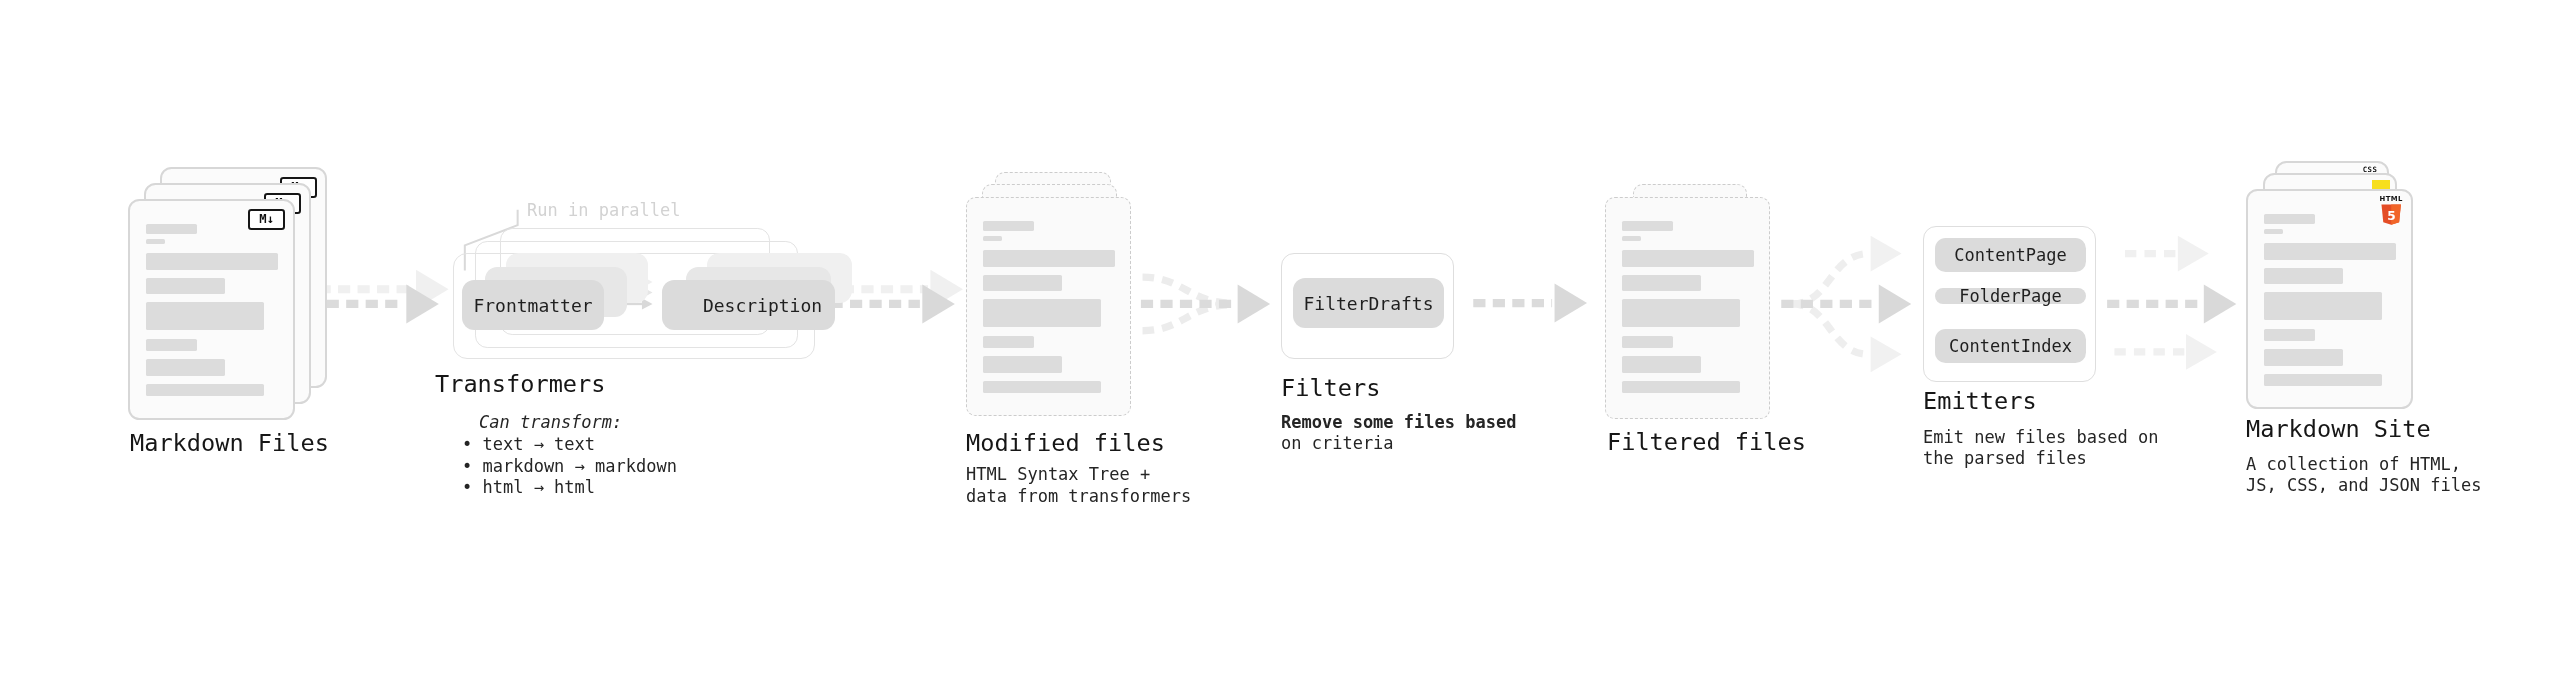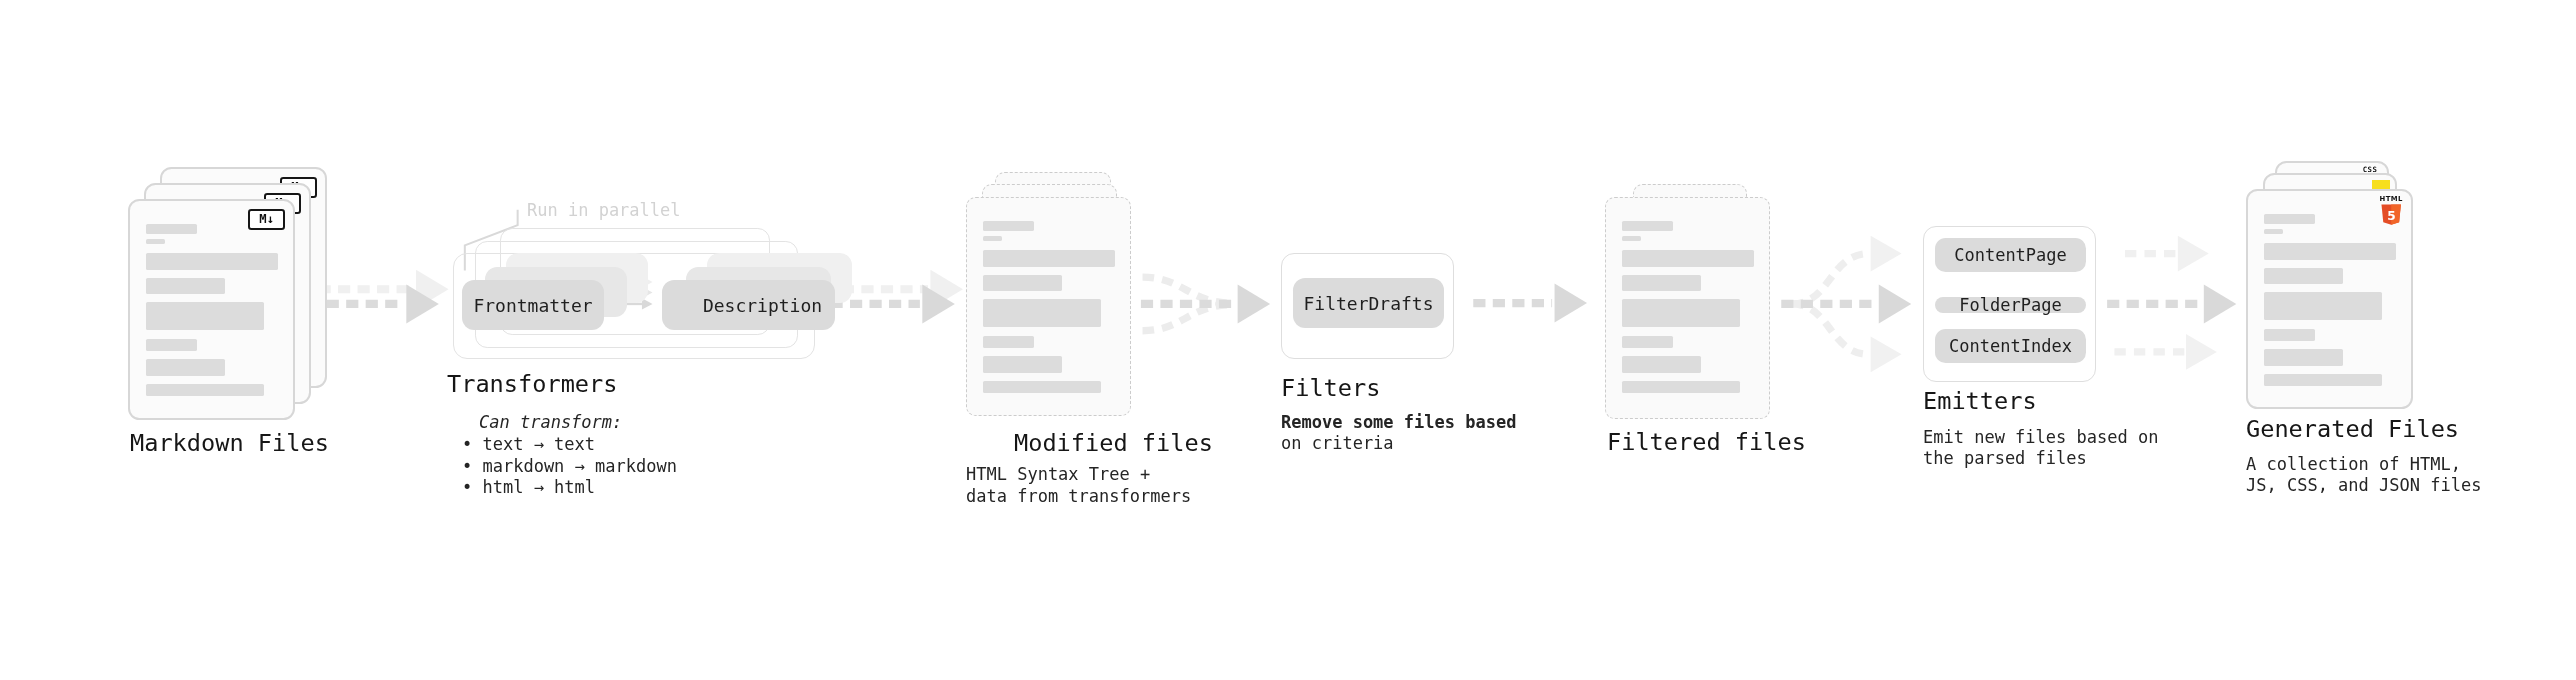--- a/index.html
+++ b/index.html
@@ -132,21 +132,21 @@
     <div class="obox" style="left:475px;top:241px;width:323px;height:107px;"></div>
     <div class="obox" style="left:453px;top:253px;width:362px;height:106px;border-radius:14px;"></div>
 
     <div class="pill g2" style="left:506px;top:253px;width:142px;height:50px;"></div>
     <div class="pill g2" style="left:707px;top:253px;width:145px;height:50px;"></div>
     <div class="pill g1" style="left:485px;top:267px;width:142px;height:50px;"></div>
     <div class="pill g1" style="left:686px;top:267px;width:145px;height:50px;"></div>
     <div class="pill" style="left:462px;top:280px;width:142px;height:50px;">Frontmatter</div>
     <div class="pill" style="left:662px;top:280px;width:145px;height:50px;padding-left:28px;">Description</div>
 
-    <div class="lbl" style="left:447px;top:373px;text-align:center;">Transformers</div>
+    <div class="lbl" style="left:435px;top:373px;text-align:center;">Transformers</div>
     <div class="body-txt" style="left:479px;top:414px;font-style:italic;">Can transform:</div>
     <div class="body-txt" style="left:462px;top:436px;">• text → text</div>
     <div class="body-txt" style="left:462px;top:458px;text-align:right;">• markdown → markdown</div>
     <div class="body-txt" style="left:462px;top:479px;">• html → html</div>
   </div>
 
   <div>
     <div class="card dashed" style="left:995px;top:172px;width:116px;height:37px;"></div>
     <div class="card dashed" style="left:982px;top:184px;width:135px;height:37px;"></div>
     <div class="card dashed" style="left:966px;top:197px;width:165px;height:219px;">
@@ -154,21 +154,21 @@
           <div class="skel-bar" style="width: 51px; height: 9.8px; margin-top: 0px;"></div>
           <div class="skel-bar" style="width: 18.7px; height: 4.9px; margin-top: 4.9px;"></div>
           <div class="skel-bar" style="width: 132px; height: 16.3px; margin-top: 9.8px;"></div>
           <div class="skel-bar" style="width: 79px; height: 16.3px; margin-top: 8.1px;"></div>
           <div class="skel-bar" style="width: 118px; height: 28px; margin-top: 8.1px;"></div>
           <div class="skel-bar" style="width: 51px; height: 12.2px; margin-top: 9px;"></div>
           <div class="skel-bar" style="width: 79px; height: 16.3px; margin-top: 8.1px;"></div>
           <div class="skel-bar" style="width: 118px; height: 12.2px; margin-top: 8.1px;"></div>
         </div>
     </div>
-    <div class="lbl" style="left:966px;top:432px;margin-left:48px;">Modified files</div>
+    <div class="lbl" style="left:966px;top:432px;">Modified files</div>
     <div class="body-txt" style="left:966px;top:466px;">HTML Syntax Tree +</div>
     <div class="body-txt" style="left:966px;top:488px;">data from transformers</div>
   </div>
 
   <div>
     <div class="wbox" style="left:1281px;top:253px;width:173px;height:106px;"></div>
     <div class="pill" style="left:1293px;top:278px;width:151px;height:50px;">FilterDrafts</div>
     <div class="lbl" style="left:1281px;top:377px;">Filters</div>
     <div class="body-txt" style="left:1281px;top:414px;font-weight:bold;">Remove some files based</div>
     <div class="body-txt" style="left:1281px;top:435px;">on criteria</div>
@@ -187,21 +187,21 @@
           <div class="skel-bar" style="width: 79px; height: 16.3px; margin-top: 8.1px;"></div>
           <div class="skel-bar" style="width: 118px; height: 12.2px; margin-top: 8.1px;"></div>
         </div>
     </div>
     <div class="lbl" style="left:1607px;top:431px;">Filtered files</div>
   </div>
 
   <div>
     <div class="wbox" style="left:1923px;top:226px;width:173px;height:156px;"></div>
     <div class="pill small" style="left:1935px;top:238px;width:151px;height:34px;">ContentPage</div>
-    <div class="pill small" style="left:1935px;top:297px;width:151px;height:16px;">FolderPage</div>
+    <div class="pill small" style="left:1935px;top:288px;width:151px;height:16px;">FolderPage</div>
     <div class="pill small" style="left:1935px;top:329px;width:151px;height:34px;">ContentIndex</div>
     <div class="lbl" style="left:1923px;top:390px;">Emitters</div>
     <div class="body-txt" style="left:1923px;top:429px;">Emit new files based on</div>
     <div class="body-txt" style="left:1923px;top:450px;">the parsed files</div>
   </div>
 
   <div>
     <div class="card" style="left:2275px;top:161px;width:114px;height:42px;">
       <div class="badge-css">
         <div class="t">CSS</div>
@@ -222,19 +222,19 @@
           <div class="skel-bar" style="width: 79px; height: 16.3px; margin-top: 8.1px;"></div>
           <div class="skel-bar" style="width: 118px; height: 12.2px; margin-top: 8.1px;"></div>
         </div>
       <svg class="badge-html5" width="24.4" height="34" viewBox="0 0 30 42">
         <text x="15" y="9" text-anchor="middle" font-size="8.5" font-weight="bold" fill="#111" font-family="DejaVu Sans, sans-serif" letter-spacing="0.5">HTML</text>
         <polygon points="3,13 27,13 24.8,35 15,38 5.2,35" fill="#e44d26"></polygon>
         <polygon points="15,13 27,13 24.8,35 15,38" fill="#f16529"></polygon>
         <text x="15.2" y="32" text-anchor="middle" font-size="15" font-weight="bold" fill="#ffffff" font-family="DejaVu Sans, sans-serif">5</text>
       </svg>
     </div>
-    <div class="lbl" style="left:2246px;top:418px;">Generated Files</div>
+    <div class="lbl" style="left:2246px;top:418px;">Markdown Site</div>
     <div class="body-txt" style="left:2246px;top:456px;">A collection of HTML,</div>
     <div class="body-txt" style="left:2246px;top:477px;">JS, CSS, and JSON files</div>
   </div>
 
 </div>
 
 
 </body></html>

